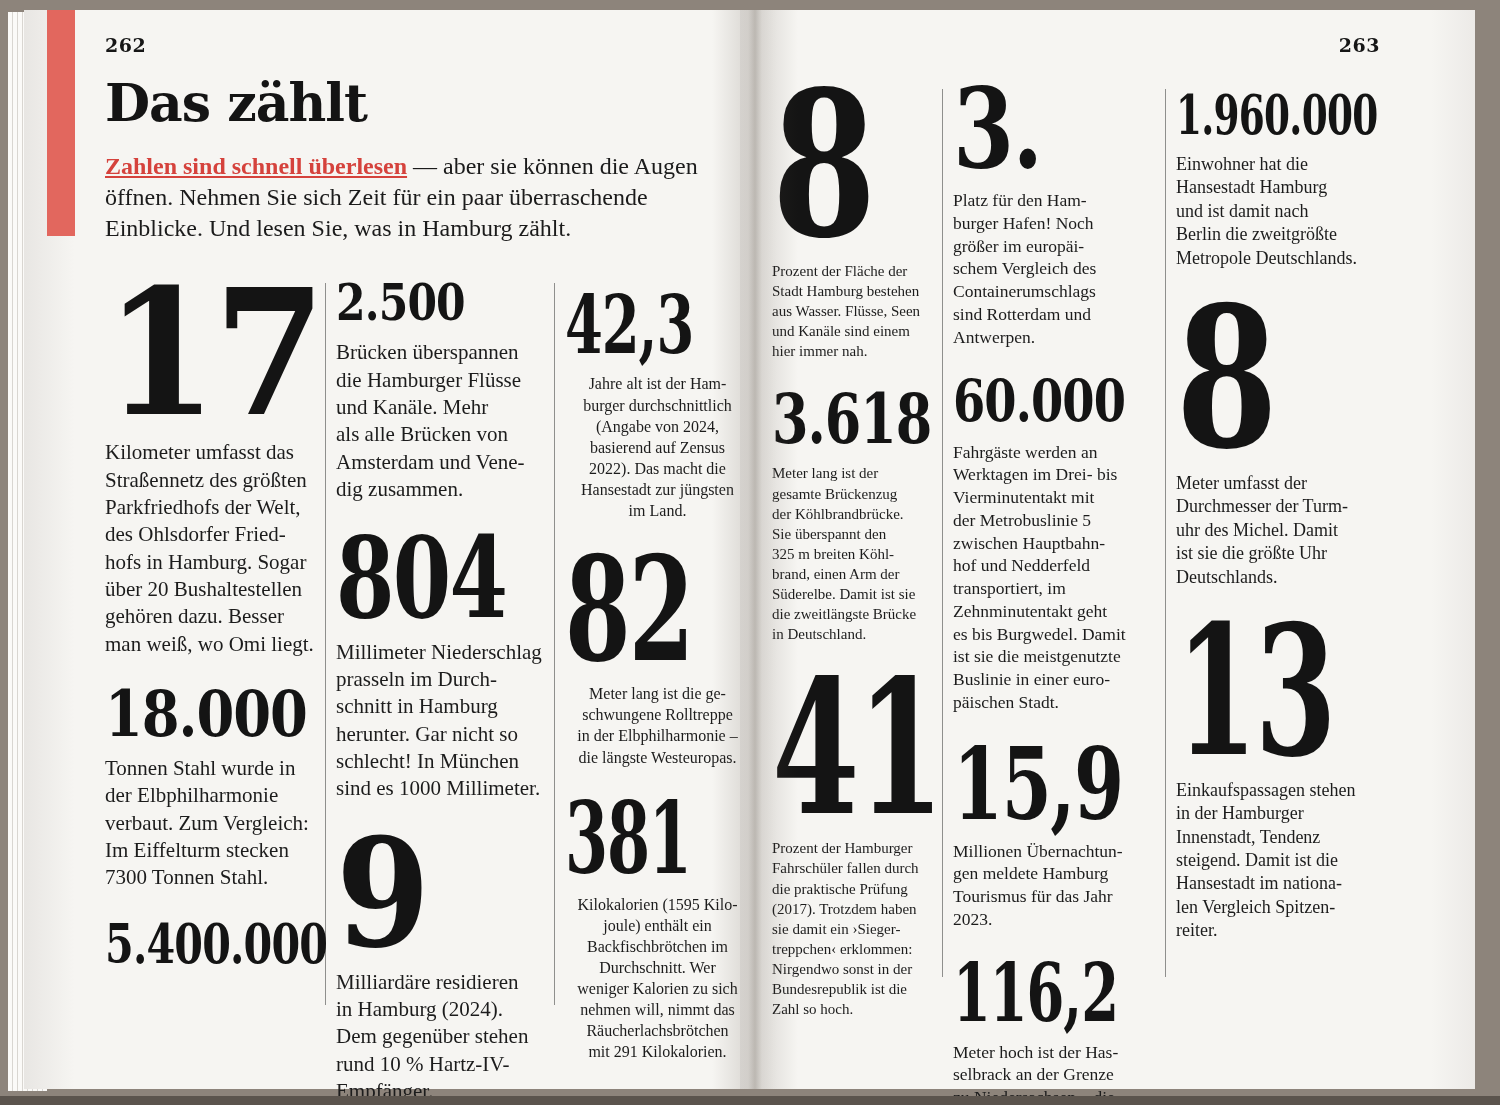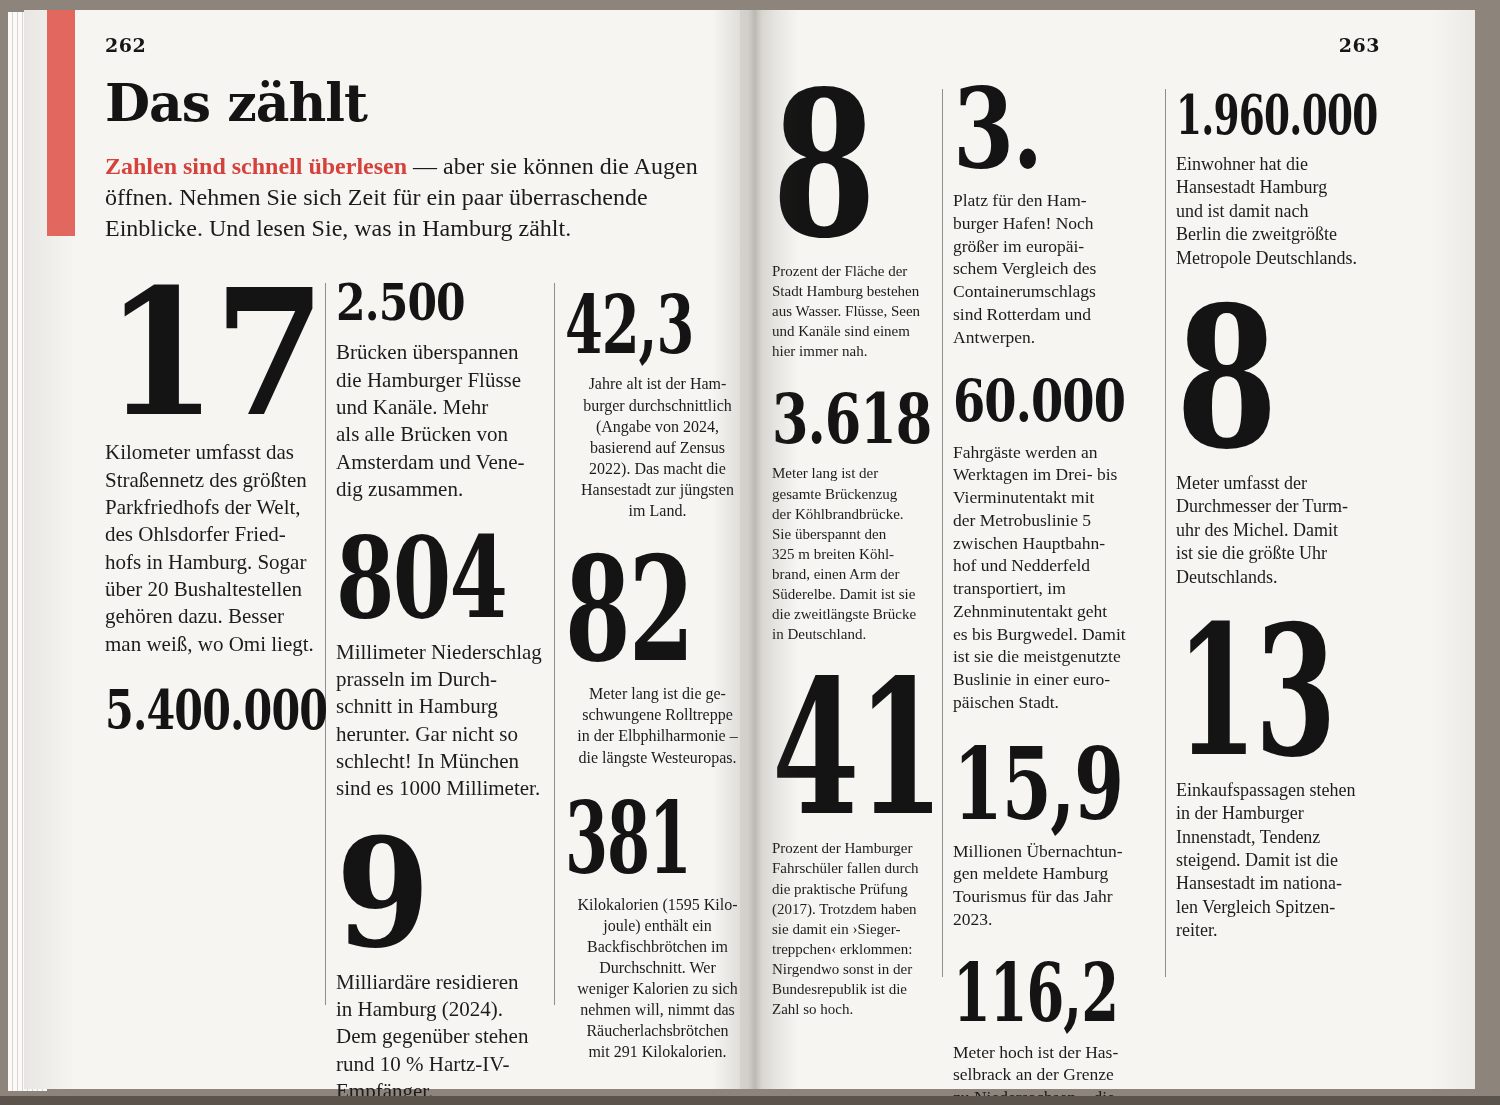--- a/index.html
+++ b/index.html
@@ -92,34 +92,42 @@
   .c-r3 .ftxt{font-size:18px;}
 </style>
 </head>
 <body>
 
 <div class="stack-edge"></div>
 
 <div class="page page-left">
   <div class="pn">262</div>
   <h1 class="title">Das zählt</h1>
-  <p class="intro"><span class="hl" style="color: rgb(213, 66, 60);">Zahlen sind schnell überlesen</span><span> — aber sie können die Augen öffnen. Nehmen Sie sich Zeit für ein paar überraschende Einblicke. Und lesen Sie, was in Hamburg zählt.</span></p>
+  <p class="intro"><span class="hl" style="color: rgb(213, 66, 60); text-decoration: underline;">Zahlen sind schnell überlesen</span><span> — aber sie können die Augen öffnen. Nehmen Sie sich Zeit für ein paar überraschende Einblicke. Und lesen Sie, was in Hamburg zählt.</span></p>
 
   <div class="cols cols-left">
     <div class="col c-l1">
       <div class="fact">
         <div class="num" style="font-size:175px;--sx:.92">17</div>
         <p class="ftxt">Kilometer umfasst das
 Straßennetz des größten
 Parkfriedhofs der Welt,
 des Ohlsdorfer Fried-
 hofs in Hamburg. Sogar
 über 20 Bushaltestellen
 gehören dazu. Besser
 man weiß, wo Omi liegt.</p>
+      </div>
+      <div class="fact">
+        <div class="num" style="font-size:64px;--sx:.85">18.000</div>
+        <p class="ftxt">Tonnen Stahl wurde in
+der Elbphilharmonie
+verbaut. Zum Vergleich:
+Im Eiffelturm stecken
+7300 Tonnen Stahl.</p>
       </div>
       <div class="fact">
         <div class="num" style="font-size:55px;--sx:.75">5.400.000</div>
       </div>
     </div>
     <div class="vsep vsep-l"></div>
     <div class="col c-l2">
       <div class="fact">
         <div class="num" style="font-size:50px;--sx:.85">2.500</div>
         <p class="ftxt">Brücken überspannen

